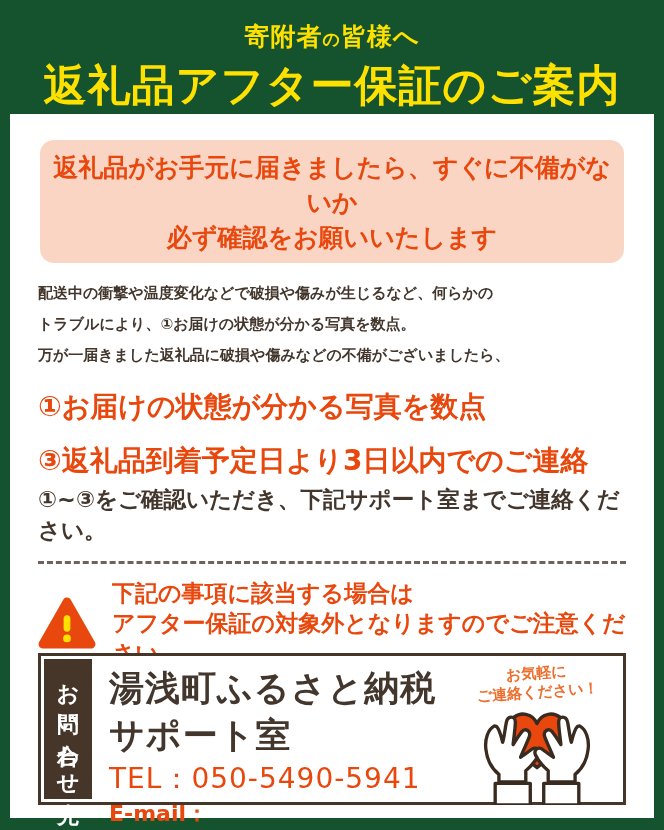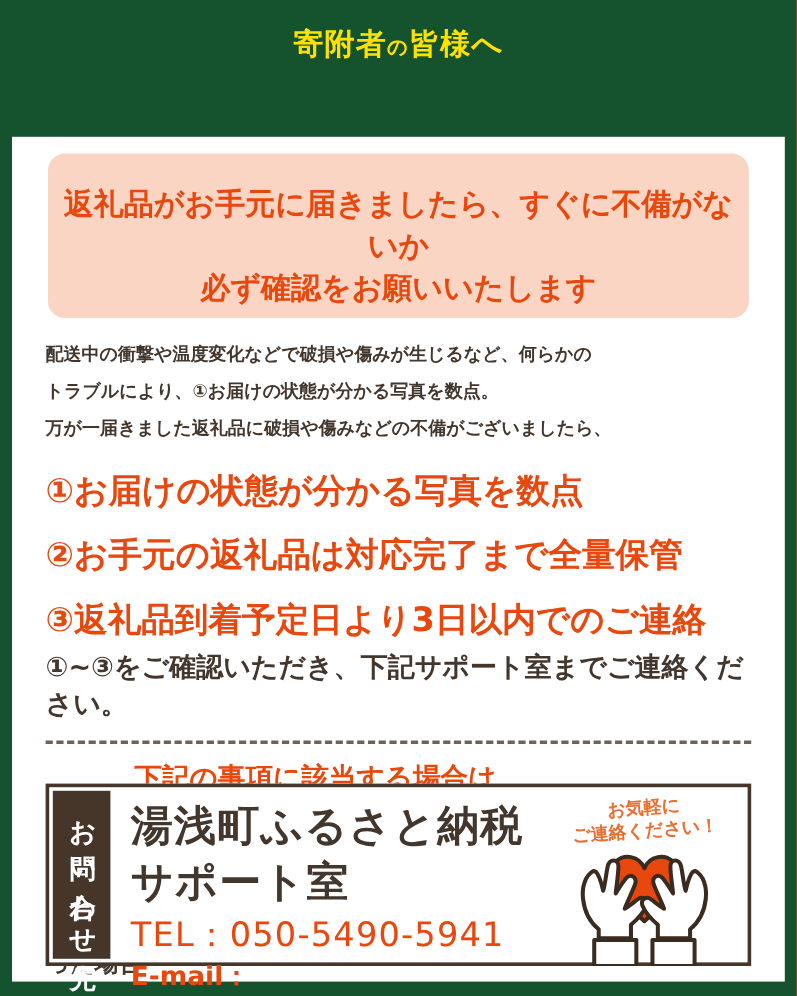--- a/index.html
+++ b/index.html
@@ -22,24 +22,24 @@
     margin-top: 4px;
     color: #FFE100; font-weight: bold; font-size: 43px; letter-spacing: 1px;
   }
   
   .sheet {
     position: absolute;
     left: 10px; right: 10px; top: 114px; bottom: 12px;
     background: #ffffff;
   }
   .notice-box {
-    margin: 14px 30px 0;
+    margin: 26px 30px 0;
     background: #FAD5C4;
     border-radius: 14px;
-    padding: 24px 8px 8px;
+    padding: 10px 8px 8px;
     text-align: center;
     color: #E8470D;
     font-weight: bold;
     font-size: 25px;
     line-height: 35px;
   }
   .intro {
     margin: 15px 28px 0;
     color: #43362C;
     font-weight: bold;
@@ -125,38 +125,38 @@
   }
   .hands-heart { position: absolute; left: 6px; bottom: -3px; width: 160px; height: 112px; }
 </style>
 </head>
 <body>
 
 <div class="page">
 
   <div class="header">
     <div class="header-sub"><span>寄附者</span><span class="no">の</span><span>皆様へ</span></div>
+    <div class="header-title">返礼品アフター保証のご案内</div>
   </div>
 
   <div class="sheet">
 
     <div class="notice-box">
       <div>返礼品がお手元に届きましたら、すぐに不備がないか</div>
       <div>必ず確認をお願いいたします</div>
     </div>
 
     <div class="intro">
       <div>配送中の衝撃や温度変化などで破損や傷みが生じるなど、何らかの</div>
       <div>トラブルにより、①お届けの状態が分かる写真を数点。</div>
       <div>万が一届きました返礼品に破損や傷みなどの不備がございましたら、</div>
     </div>
 
     <ul class="steps">
       <li>①お届けの状態が分かる写真を数点</li>
-      <li>②お手元の返礼品は対応完了まで全量保管</li>
       <li>③返礼品到着予定日より3日以内でのご連絡</li>
     </ul>
 
     <div class="steps-note">①~③をご確認いただき、下記サポート室までご連絡ください。</div>
 
     <hr class="dash-divider">
 
     <div class="warning">
       <svg class="warning-icon" viewBox="0 0 60 56" aria-hidden="true">
         <path d="M30 6 L55 50 H5 Z" fill="#E8470D" stroke="#E8470D" stroke-width="9" stroke-linejoin="round"></path>

